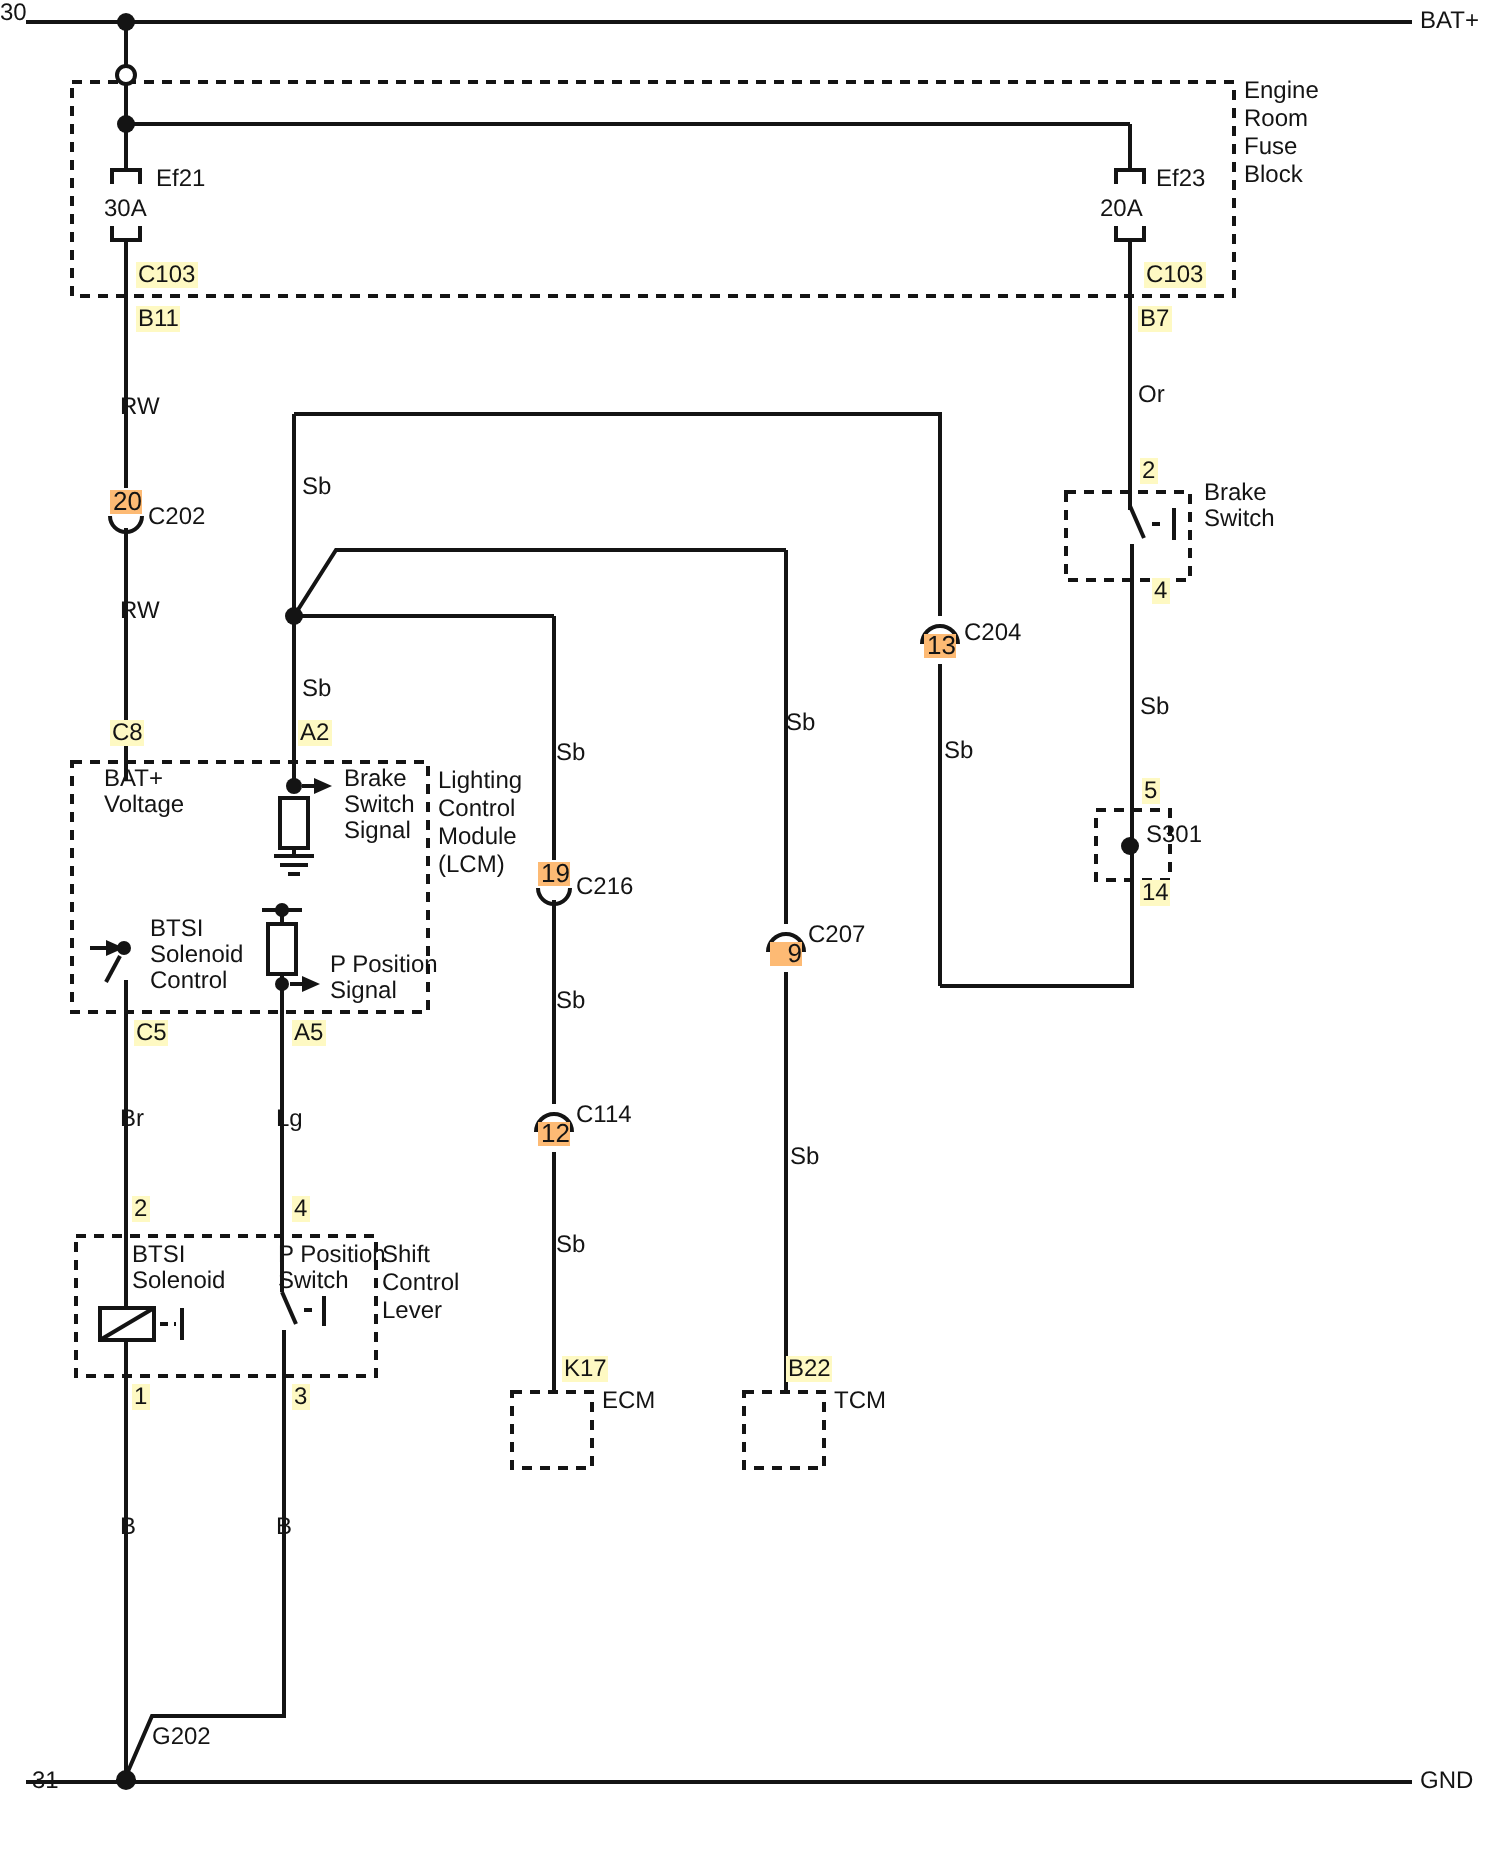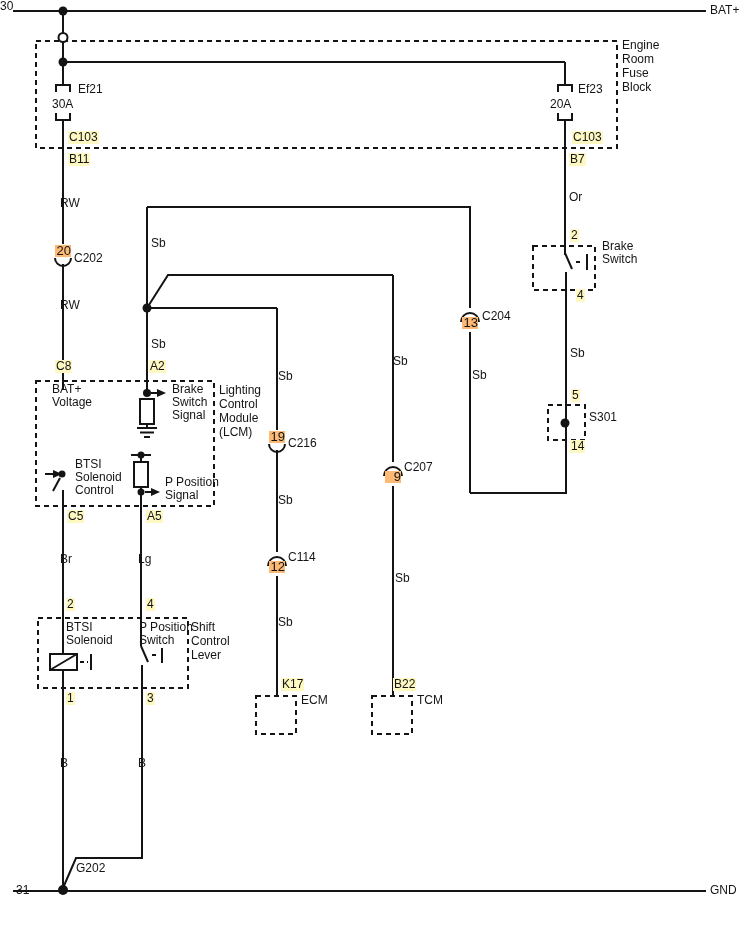--- a/index.html
+++ b/index.html
@@ -204,16 +204,16 @@
   <div class="lbl" style="left:482px;top:310px">C204</div>
   <div class="lbl" style="left:472px;top:369px">Sb</div>
 
   <div class="lbl" style="left:569px;top:191px">Or</div>
   <div class="lbl onwire" style="left:570px;top:229px">2</div>
   <div class="lbl" style="left:602px;top:240px">Brake
 Switch</div>
   <div class="lbl onwire" style="left:576px;top:289px">4</div>
   <div class="lbl" style="left:570px;top:347px">Sb</div>
   <div class="lbl onwire" style="left:571px;top:389px">5</div>
-  <div class="lbl" style="left:589px;top:411px">S301</div>
+  <div class="lbl" style="left:573px;top:411px">S301</div>
   <div class="lbl onwire" style="left:570px;top:440px">14</div>
 
 </div>
 
 </body></html>

